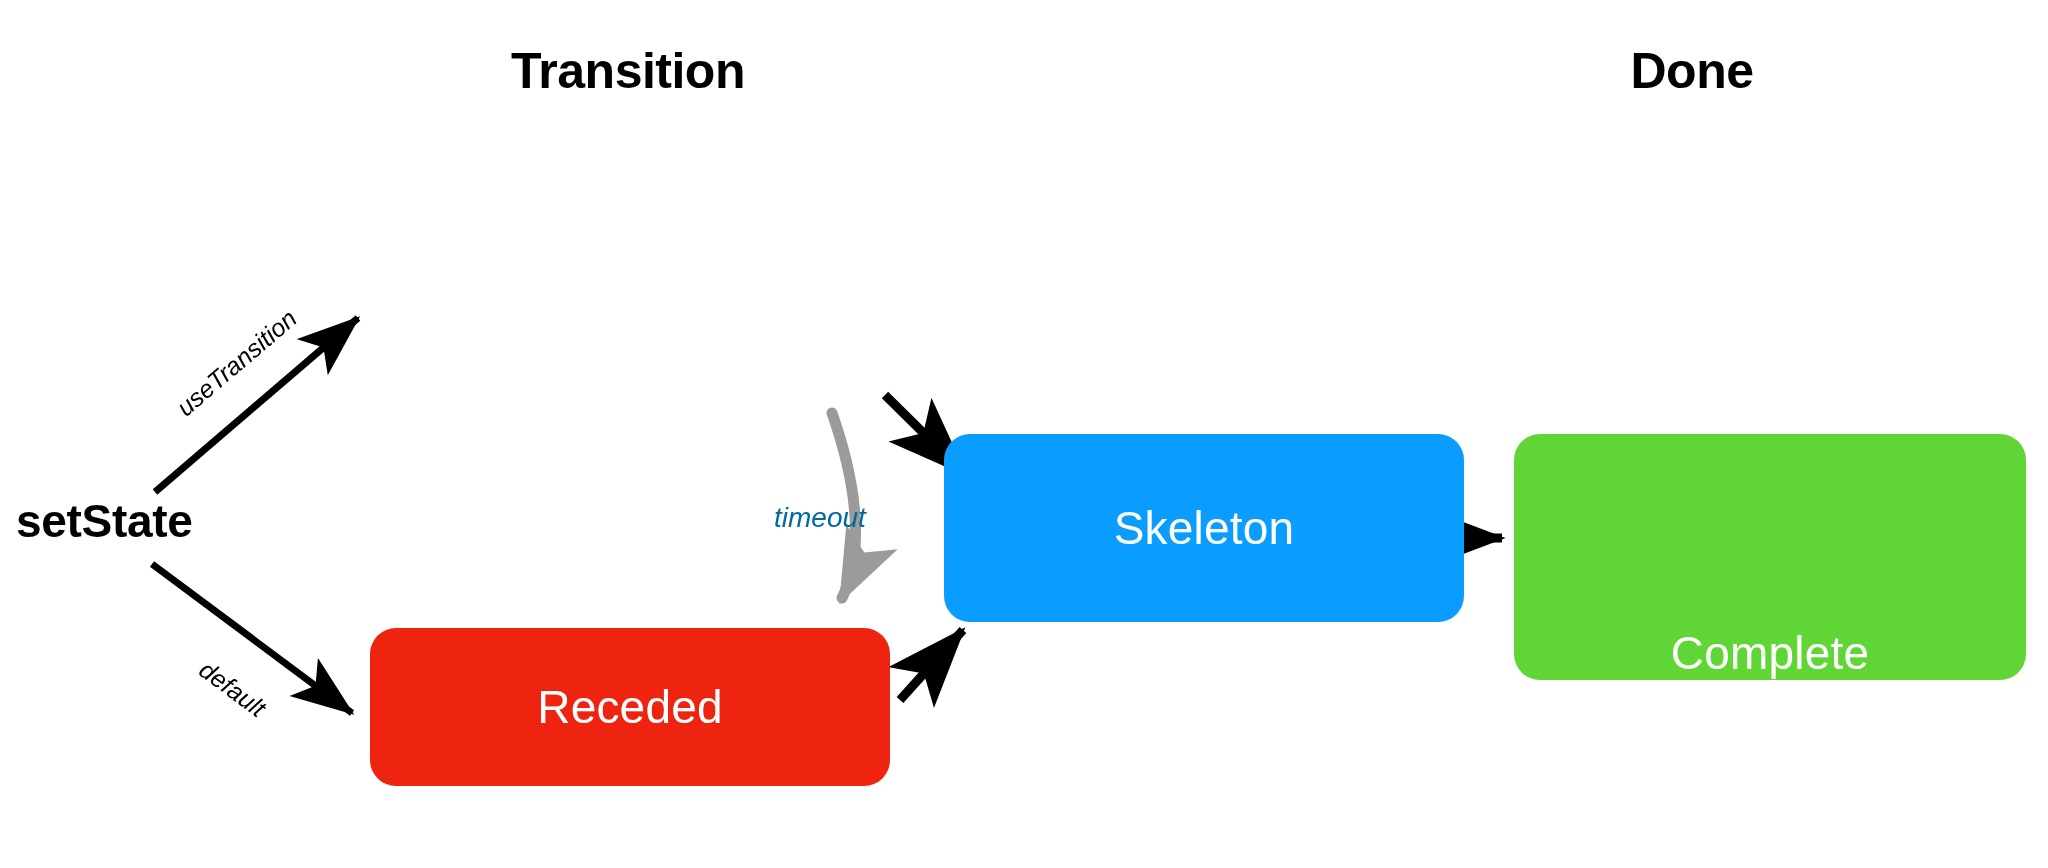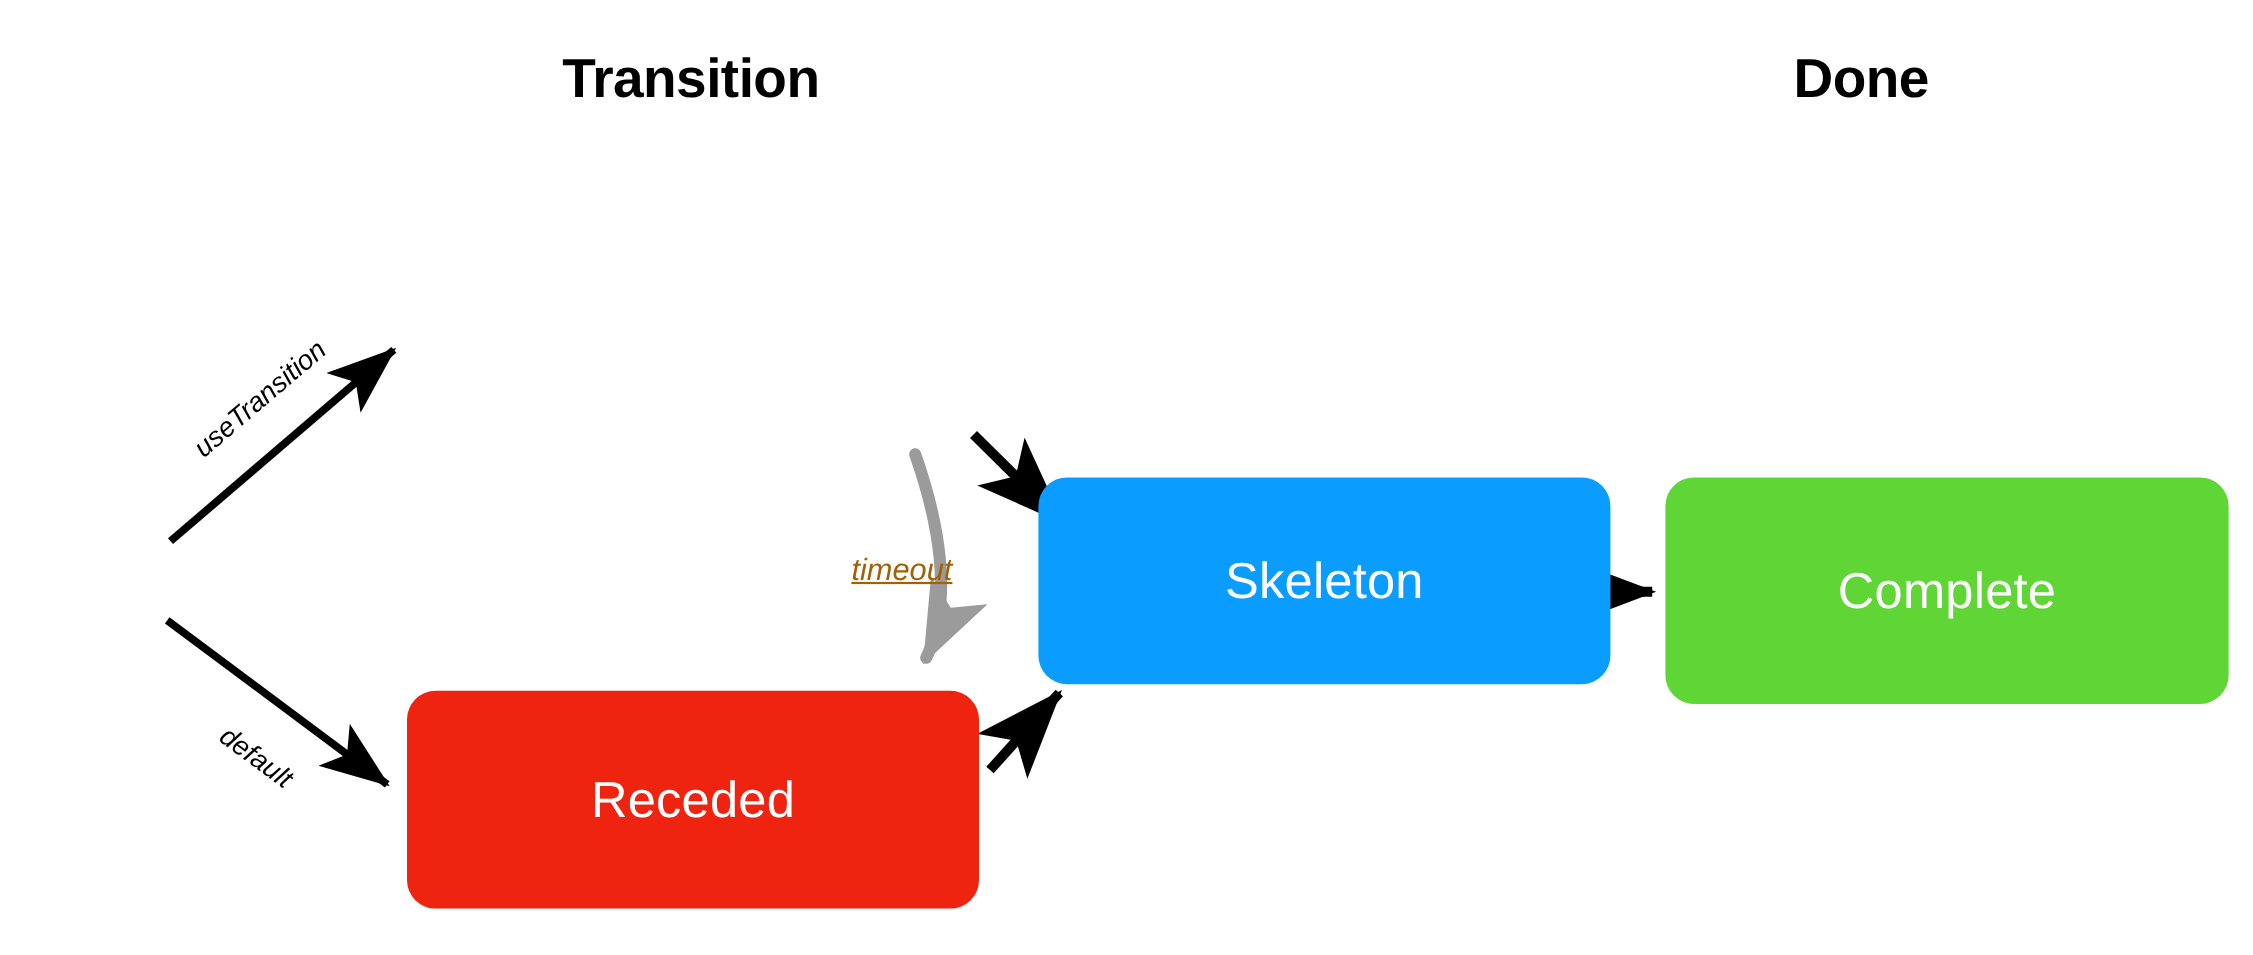--- a/index.html
+++ b/index.html
@@ -73,23 +73,22 @@
   .edge-label {
     position: absolute;
     font-family: "Liberation Sans", sans-serif;
     font-style: italic;
     font-size: 25px;
     white-space: nowrap;
     color: #000000;
     transform-origin: 0 0;
   }
   .edge-label.gray {
-    color: #a16207;
+    color: #0369a1;
     font-size: 28px;
-    text-decoration: underline;
   }
 </style>
 </head>
 <body>
 
 <div id="canvas">
 
   <svg id="edges" viewBox="0 0 2048 868" width="2048" height="868" xmlns="http://www.w3.org/2000/svg">
     <defs>
       <marker id="arrowBlack" markerWidth="10" markerHeight="10" refX="8.6" refY="3.4" orient="auto" markerUnits="strokeWidth">
@@ -121,31 +120,32 @@
     </g>
 
     <g>
       <line x1="1470" y1="538" x2="1502" y2="538" stroke="#000000" stroke-width="9" marker-end="url(#arrowBlack)"></line>
     </g>
   </svg>
 
   <div class="col-heading" style="left:628px; top:42px;">Transition</div>
   <div class="col-heading" style="left:1692px; top:42px;">Done</div>
 
+  <div class="trigger-label" style="left:16px; top:494px;">setState</div>
 
 
-  <div class="state-box" style="left:370px; top:628px; width:520px; height:198px; background:#EE2310;">
+  <div class="state-box" style="left:370px; top:628px; width:520px; height:158px; background:#EE2310;">
     <span class="state-label">Receded</span>
   </div>
 
   <div class="state-box" style="left:944px; top:434px; width:520px; height:188px; background:#0A9DFF;">
     <span class="state-label">Skeleton</span>
   </div>
 
-  <div class="state-box" style="left:1514px; top:434px; width:512px; height:206px; background:#5FD636;">
+  <div class="state-box" style="left:1514px; top:434px; width:512px; height:246px; background:#5FD636;align-items:flex-end;">
     <span class="state-label">Complete</span>
   </div>
 
   <div class="edge-label" style="left:171px; top:400px; transform: rotate(-40.5deg);">useTransition</div>
 
   <div class="edge-label" style="left:211px; top:655px; transform: rotate(36.5deg);">default</div>
 
   <div class="edge-label gray" style="left:774px; top:502px;">timeout</div>
 
 </div>

